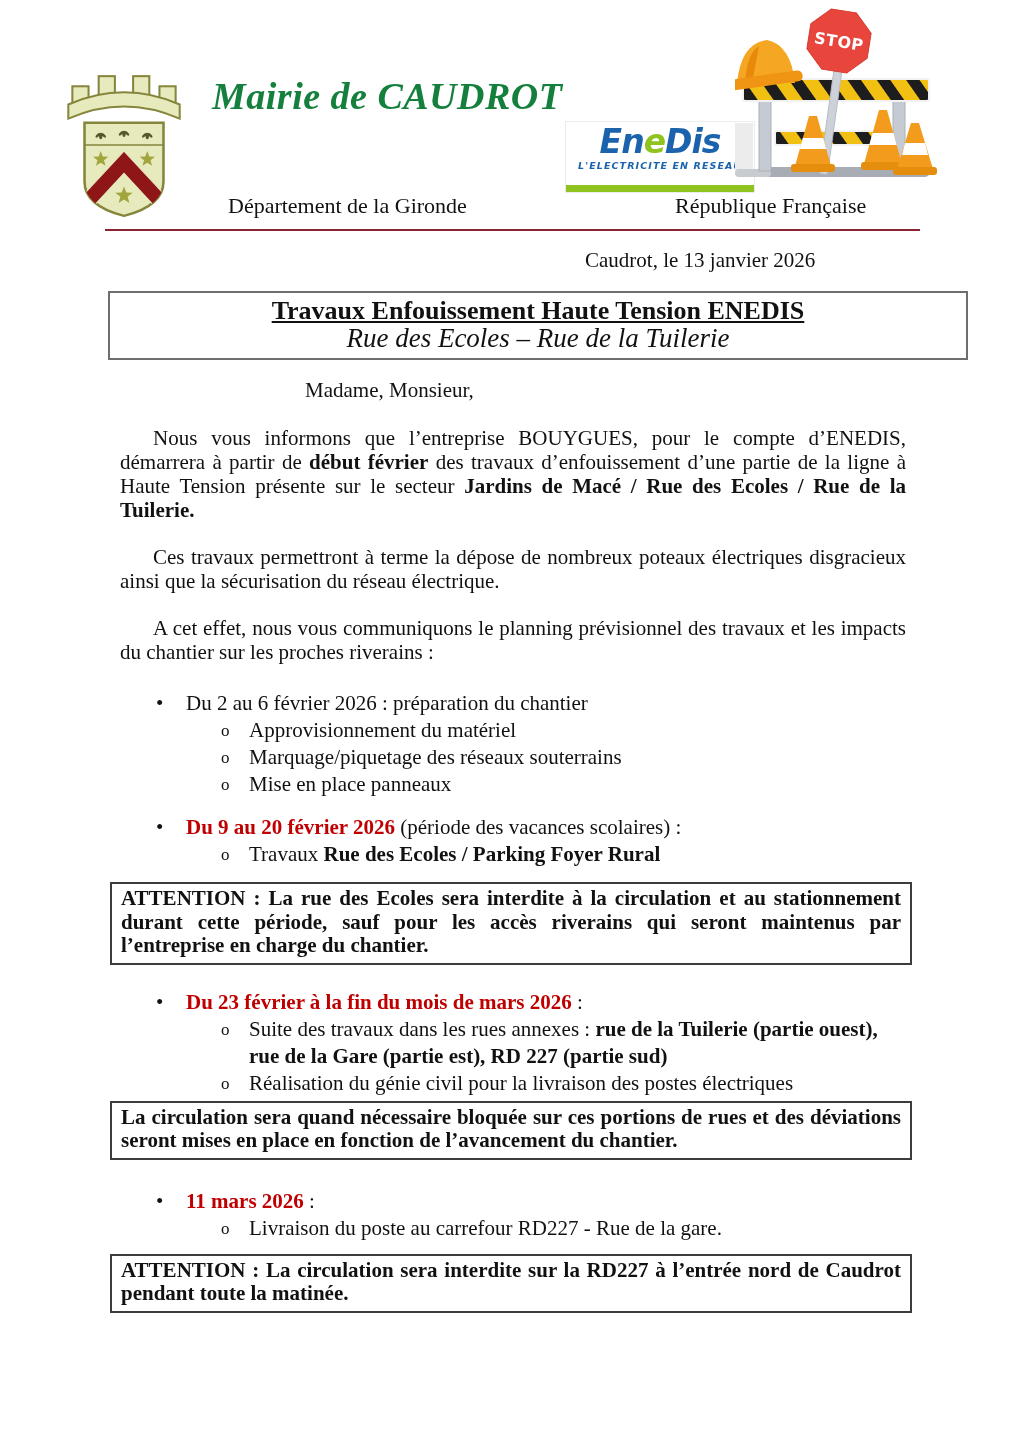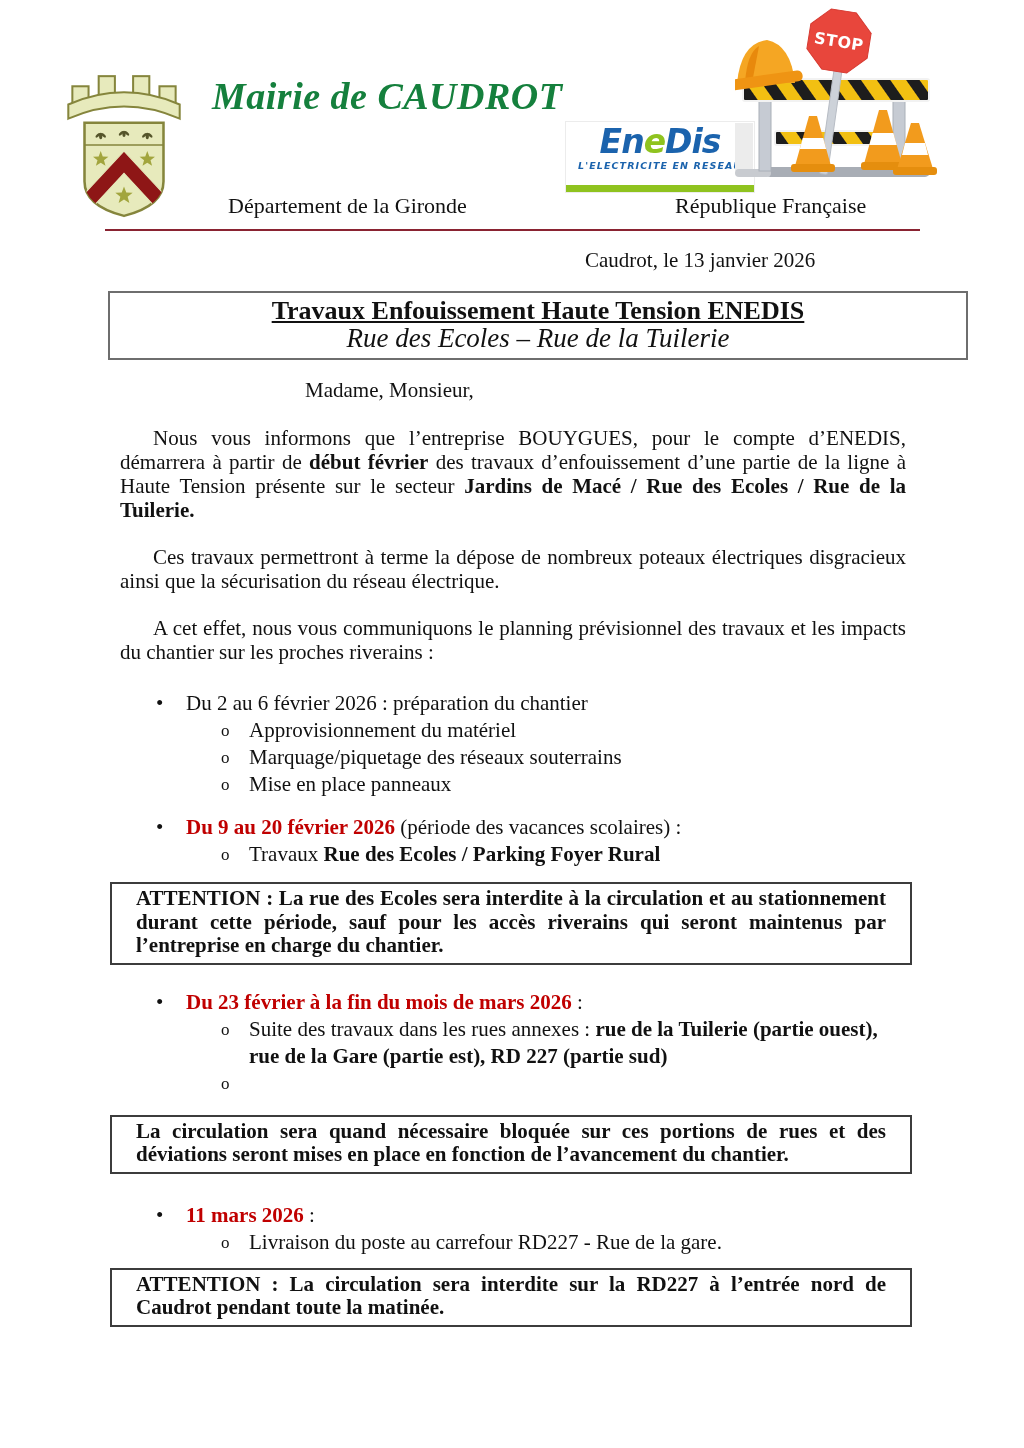--- a/index.html
+++ b/index.html
@@ -28,22 +28,22 @@
   .tb2{font-style:italic;font-size:27px;line-height:27px;}
   .salutation{margin:17px 0 0 185px;line-height:26px;}
   .para{text-align:justify;text-indent:33px;line-height:24px;margin:23px 0 0 0;}
   .group{margin-top:26px;}
   .g2{margin-top:16px;}.g3{margin-top:24px;}.g4{margin-top:28px;}
   .li{display:flex;line-height:27px;}
   .li .mk{flex:0 0 30px;margin-left:36px;}
   .li.sub .mk{flex:0 0 28px;margin-left:101px;font-size:17px;}
   .li .txt{flex:1 1 auto;}
   .notice{box-sizing:border-box;border:2px solid #3c3c3c;font-weight:bold;text-align:justify;
-          width:802px;margin:14px 0 0 -10px;padding:3px 24px 5px;line-height:23.5px;}
-  .n2{margin-top:18px;}.n3{margin-top:12px;}
+          width:802px;margin:14px 0 0 -10px;padding:3px 9px 5px;line-height:23.5px;}
+  .n2{margin-top:4px;}.n3{margin-top:12px;}
   .s-n{font-weight:inherit;}
   .s-b{font-weight:bold;}
   .s-rb{font-weight:bold;color:#c00000;}
 </style>
 </head>
 <body>
 
 <div class="page">
 
   <div class="hdr">
@@ -202,20 +202,21 @@
       <div class="li">
           <span class="mk">•</span>
           <div class="txt"><span class="s-rb">Du 23 février à la fin du mois de mars 2026</span><span class="s-n"> :</span></div>
         </div>
       <div class="li sub">
           <span class="mk">o</span>
           <div class="txt"><span class="s-n">Suite des travaux dans les rues annexes : </span><span class="s-b">rue de la Tuilerie (partie ouest), rue de la Gare (partie est), RD 227 (partie sud)</span></div>
         </div>
       <div class="li sub">
           <span class="mk">o</span>
+          <div class="txt"><span class="s-n">Réalisation du génie civil pour la livraison des postes électriques</span></div>
         </div>
     </div>
 
     <div class="notice n2">La circulation sera quand nécessaire bloquée sur ces portions de rues et des déviations seront mises en place en fonction de l’avancement du chantier.</div>
 
     <div class="group g4">
       <div class="li">
           <span class="mk">•</span>
           <div class="txt"><span class="s-rb">11 mars 2026</span><span class="s-n"> :</span></div>
         </div>

